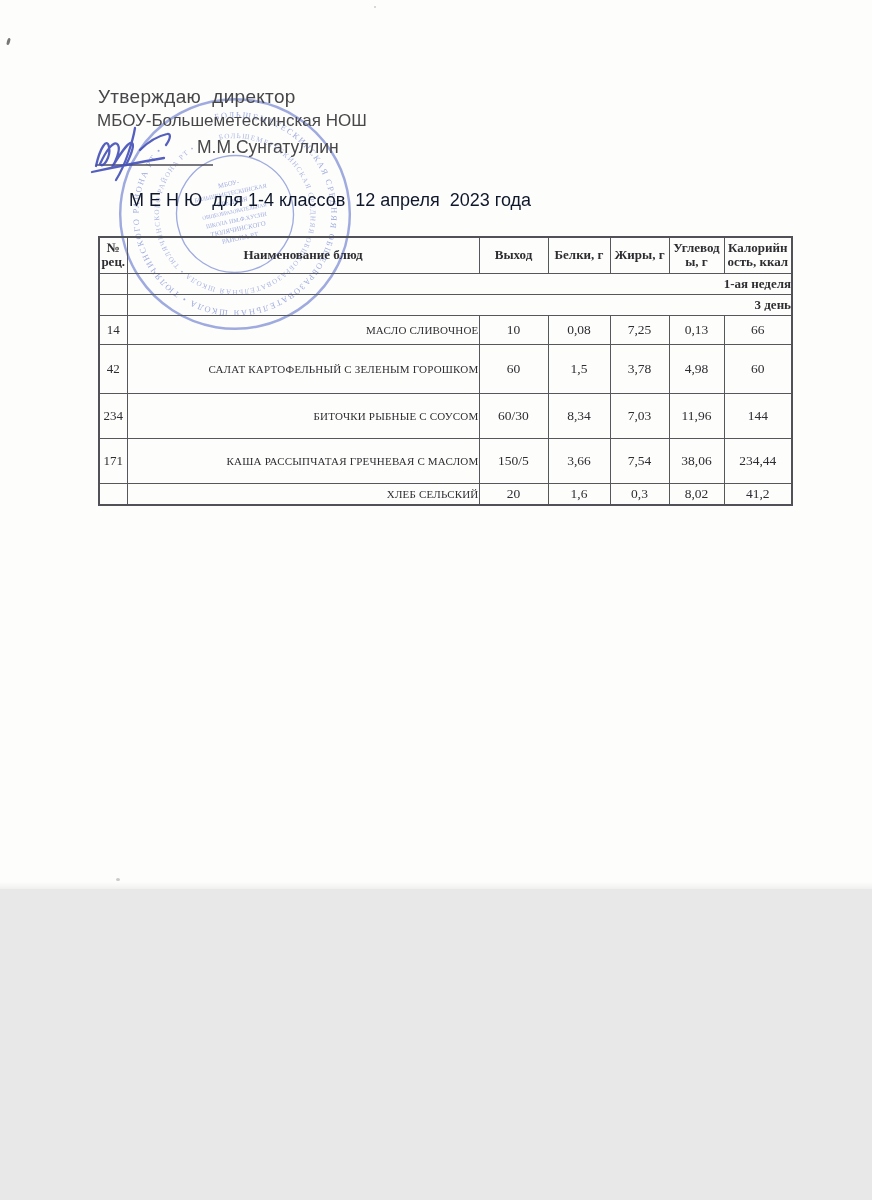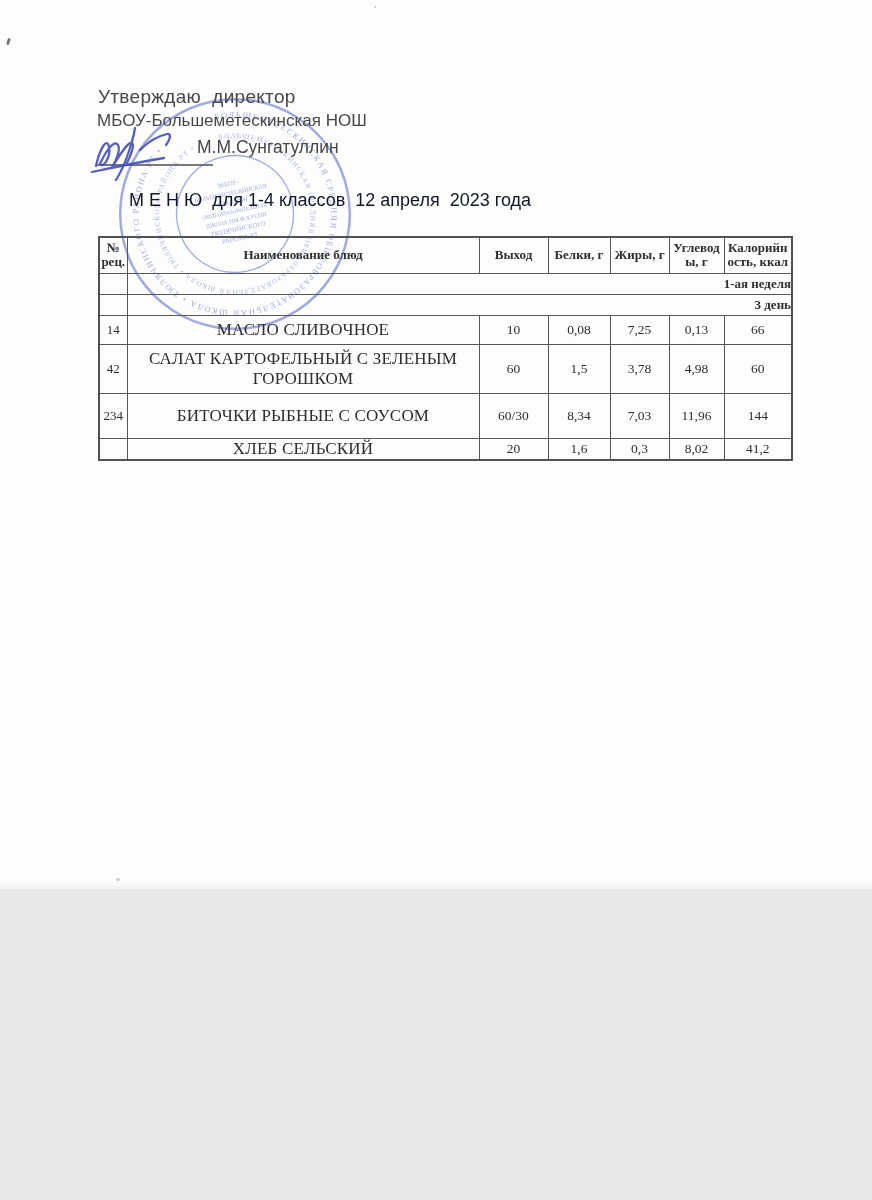--- a/index.html
+++ b/index.html
@@ -38,21 +38,21 @@
     border-collapse:collapse; table-layout:fixed;
     font-family:"Liberation Serif", serif; color:#2e2e32;
   }
   table.menu td, table.menu th{ border:1.5px solid #56575b; overflow:hidden; padding:0; }
   table.menu{ border:2px solid #515257; }
   th{
     font-size:13px; font-weight:bold; text-align:center; vertical-align:middle;
     line-height:1.12; white-space:pre-line; padding:1px 2px;
   }
   td.num  { text-align:center; padding-right:3px; font-size:13px; vertical-align:middle; }
-  td.name { text-align:center;  padding-left:5px;  font-size:17px; vertical-align:middle; letter-spacing:.2px;}
+  td.name { text-align:right;  padding-left:5px;  font-size:11px; vertical-align:middle; letter-spacing:.2px;}
   td.val  { text-align:center; font-size:13.5px; vertical-align:middle; }
   tr.section td.label{
     font-weight:bold; font-size:13px; text-align:right; padding-left:5px;
     vertical-align:middle; border-bottom-width:1px;
   }
   tr.total td{ font-weight:bold; }
   tr.total td.name{ text-align:right; padding-right:4px; font-size:13px; }
 
   
   .speck{ position:absolute; border-radius:50%; pointer-events:none; }
@@ -164,20 +164,29 @@
       </tr>
       <tr style="height:45px">
         <td class="num">234</td>
         <td class="name">БИТОЧКИ РЫБНЫЕ С СОУСОМ</td>
         <td class="val">60/30</td>
         <td class="val">8,34</td>
         <td class="val">7,03</td>
         <td class="val">11,96</td>
         <td class="val">144</td>
       </tr>
+      <tr style="height:45px">
+        <td class="num">171</td>
+        <td class="name">КАША РАССЫПЧАТАЯ ГРЕЧНЕВАЯ С МАСЛОМ</td>
+        <td class="val">150/5</td>
+        <td class="val">3,66</td>
+        <td class="val">7,54</td>
+        <td class="val">38,06</td>
+        <td class="val">234,44</td>
+      </tr>
       <tr style="height:22px">
         <td class="num"></td>
         <td class="name">ХЛЕБ СЕЛЬСКИЙ</td>
         <td class="val">20</td>
         <td class="val">1,6</td>
         <td class="val">0,3</td>
         <td class="val">8,02</td>
         <td class="val">41,2</td>
       </tr>
 

